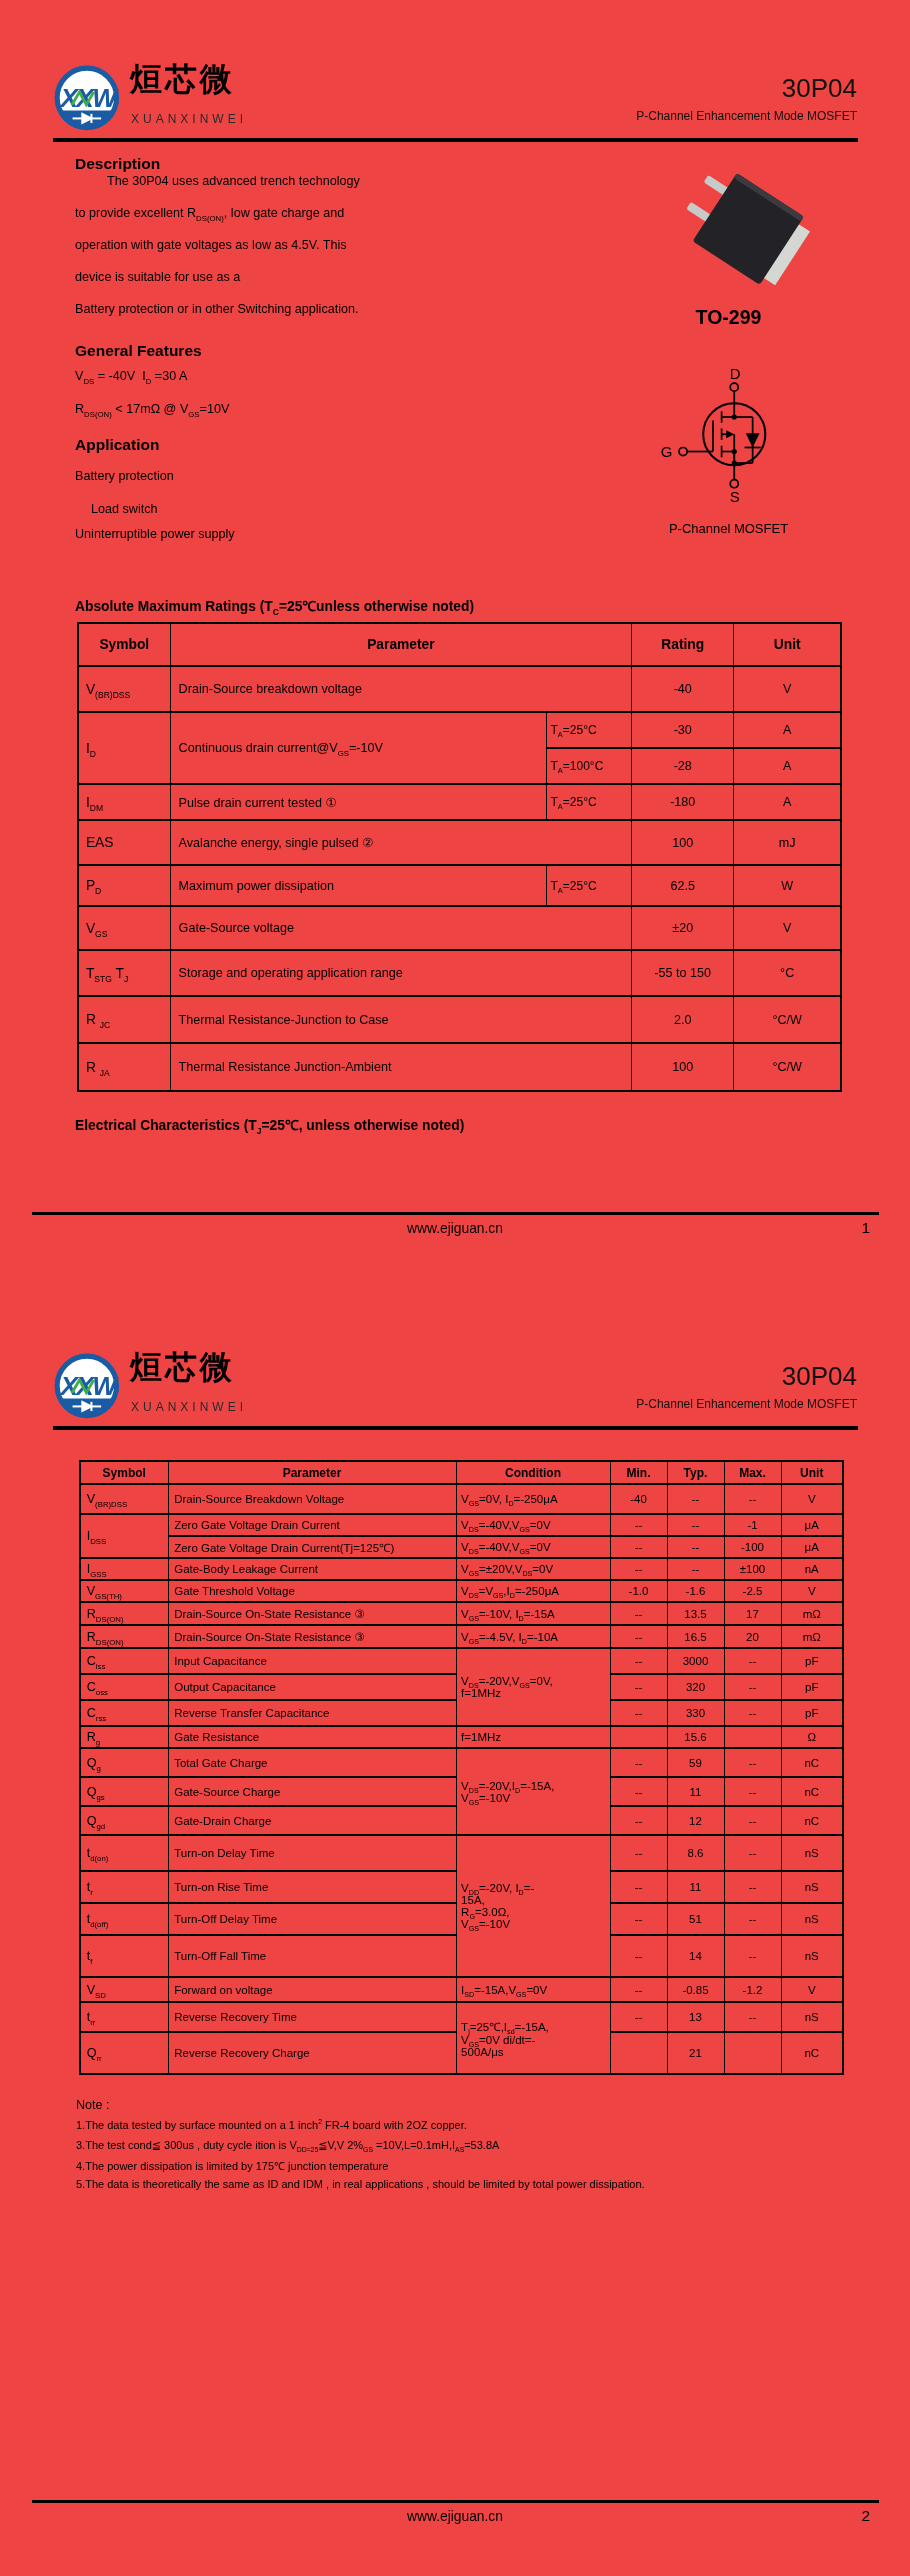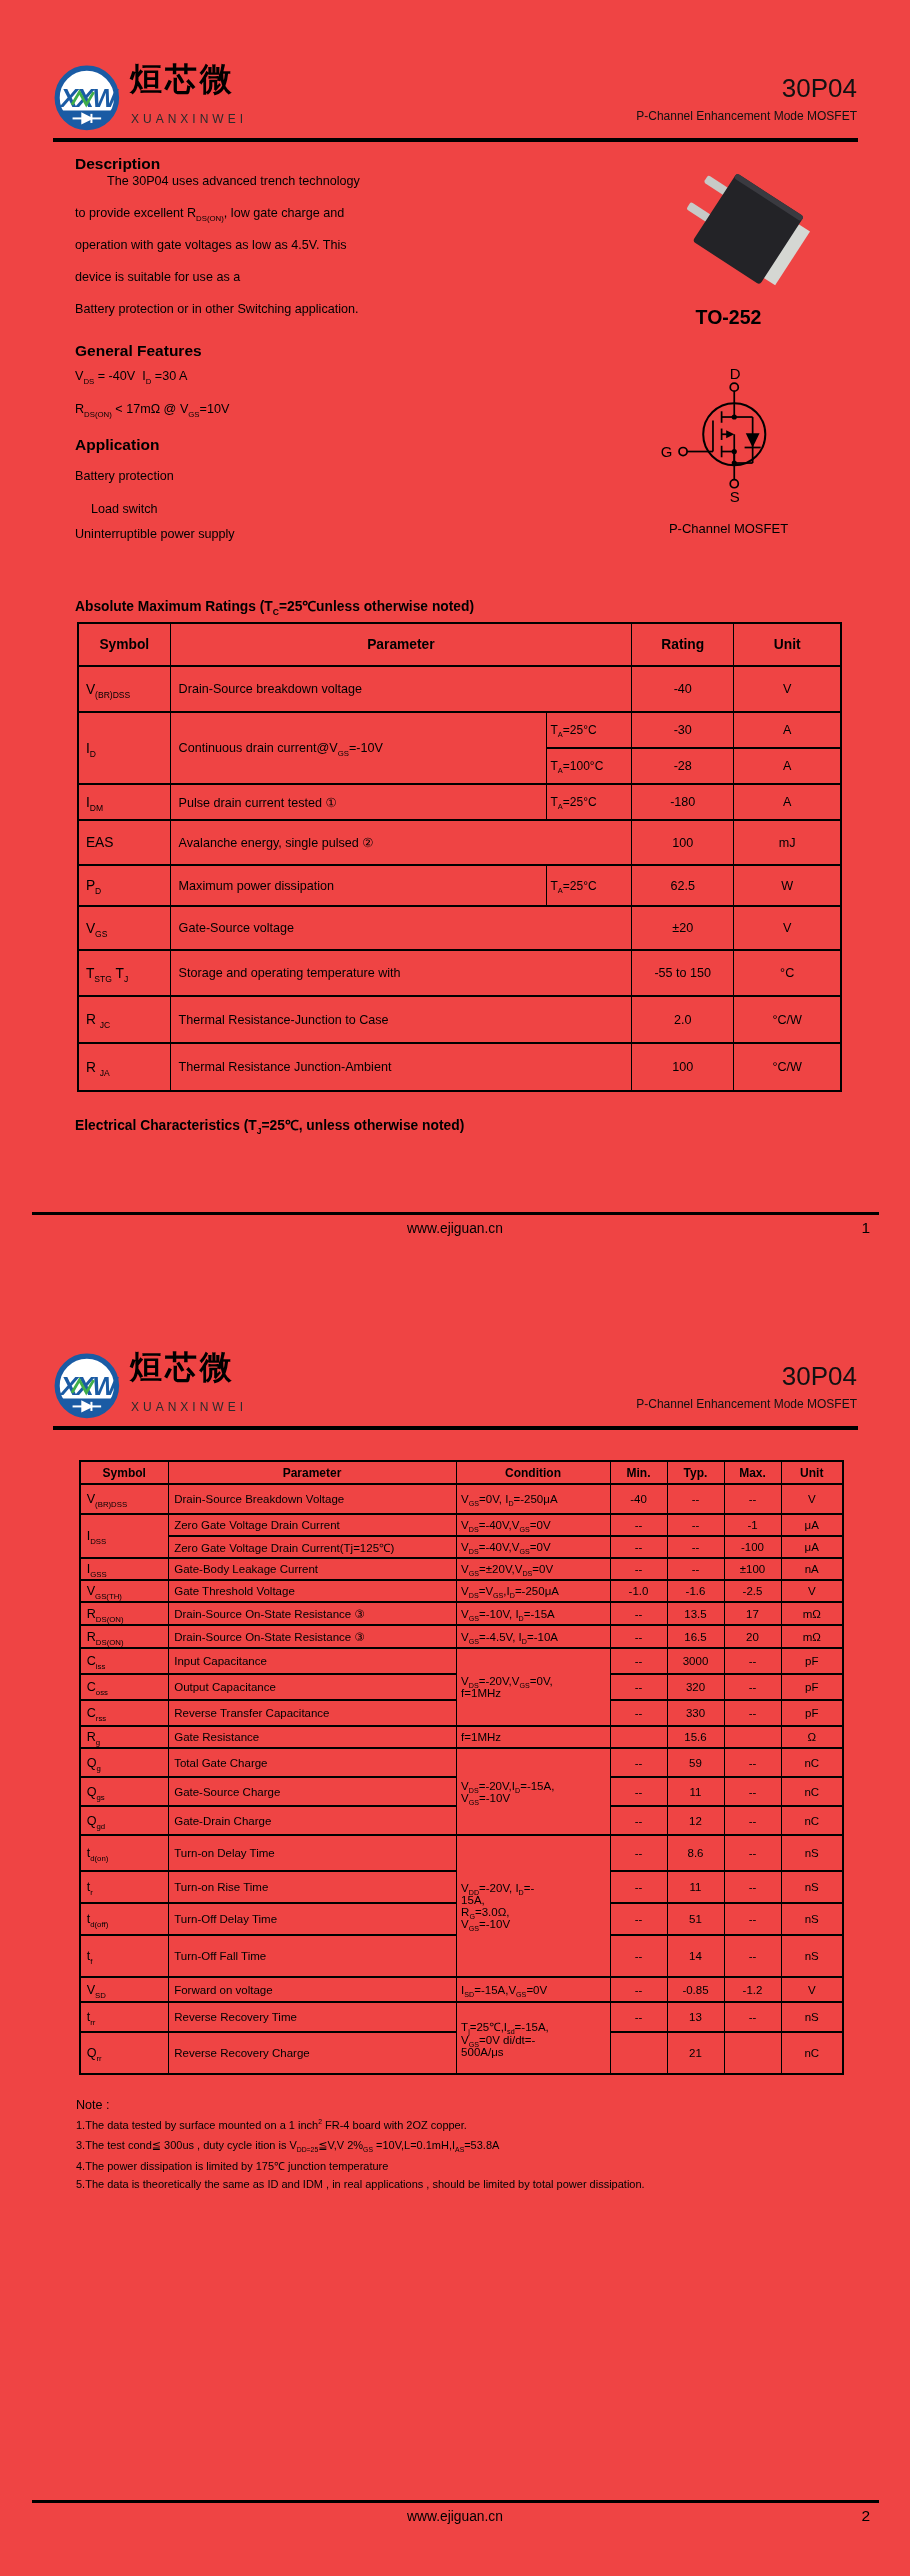--- a/index.html
+++ b/index.html
@@ -116,21 +116,21 @@
 
   <svg class="abs" style="left:668px; top:172px;" width="166" height="123" viewBox="0 0 290 215">
     <g transform="rotate(33 145 105)">
       <rect x="205" y="48" width="26" height="112" fill="#d5d7d3"></rect>
       <rect x="28" y="62" width="48" height="15" rx="4" fill="#c7cac7"></rect>
       <rect x="28" y="118" width="48" height="15" rx="4" fill="#c7cac7"></rect>
       <rect x="68" y="32" width="140" height="142" rx="6" fill="#232327"></rect>
       <rect x="68" y="32" width="140" height="10" rx="5" fill="#3a3a40"></rect>
     </g>
   </svg>
-  <div class="pkg-name">TO-252</div>
+  <div class="pkg-name">TO-299</div>
 
   <svg class="abs" style="left:648px; top:367px;" width="138" height="138" viewBox="0 0 240 240">
     <g fill="none" stroke="#000" stroke-width="3">
       <circle cx="150" cy="117" r="54" stroke-width="3.5"></circle>
       <circle cx="150" cy="35" r="7"></circle>
       <line x1="150" y1="42" x2="150" y2="87"></line>
       <line x1="128" y1="87" x2="150" y2="87"></line>
       <line x1="150" y1="87" x2="182" y2="87"></line>
       <line x1="182" y1="87" x2="182" y2="167"></line>
       <line x1="150" y1="167" x2="182" y2="167"></line>
@@ -213,21 +213,21 @@
       <td class="unt-c">W</td>
     </tr>
     <tr style="height:44px">
       <td class="sym-c">V<sub>GS</sub></td>
       <td class="par-c" colspan="2">Gate-Source voltage</td>
       <td class="rat-c">±20</td>
       <td class="unt-c">V</td>
     </tr>
     <tr style="height:46px">
       <td class="sym-c">T<sub>STG</sub> T<sub>J</sub></td>
-      <td class="par-c" colspan="2">Storage and operating temperature with</td>
+      <td class="par-c" colspan="2">Storage and operating application range</td>
       <td class="rat-c">-55 to 150</td>
       <td class="unt-c">°C</td>
     </tr>
     <tr style="height:47px">
       <td class="sym-c">R <sub>JC</sub></td>
       <td class="par-c" colspan="2">Thermal Resistance-Junction to Case</td>
       <td class="rat-c">2.0</td>
       <td class="unt-c">°C/W</td>
     </tr>
     <tr style="height:48px">

